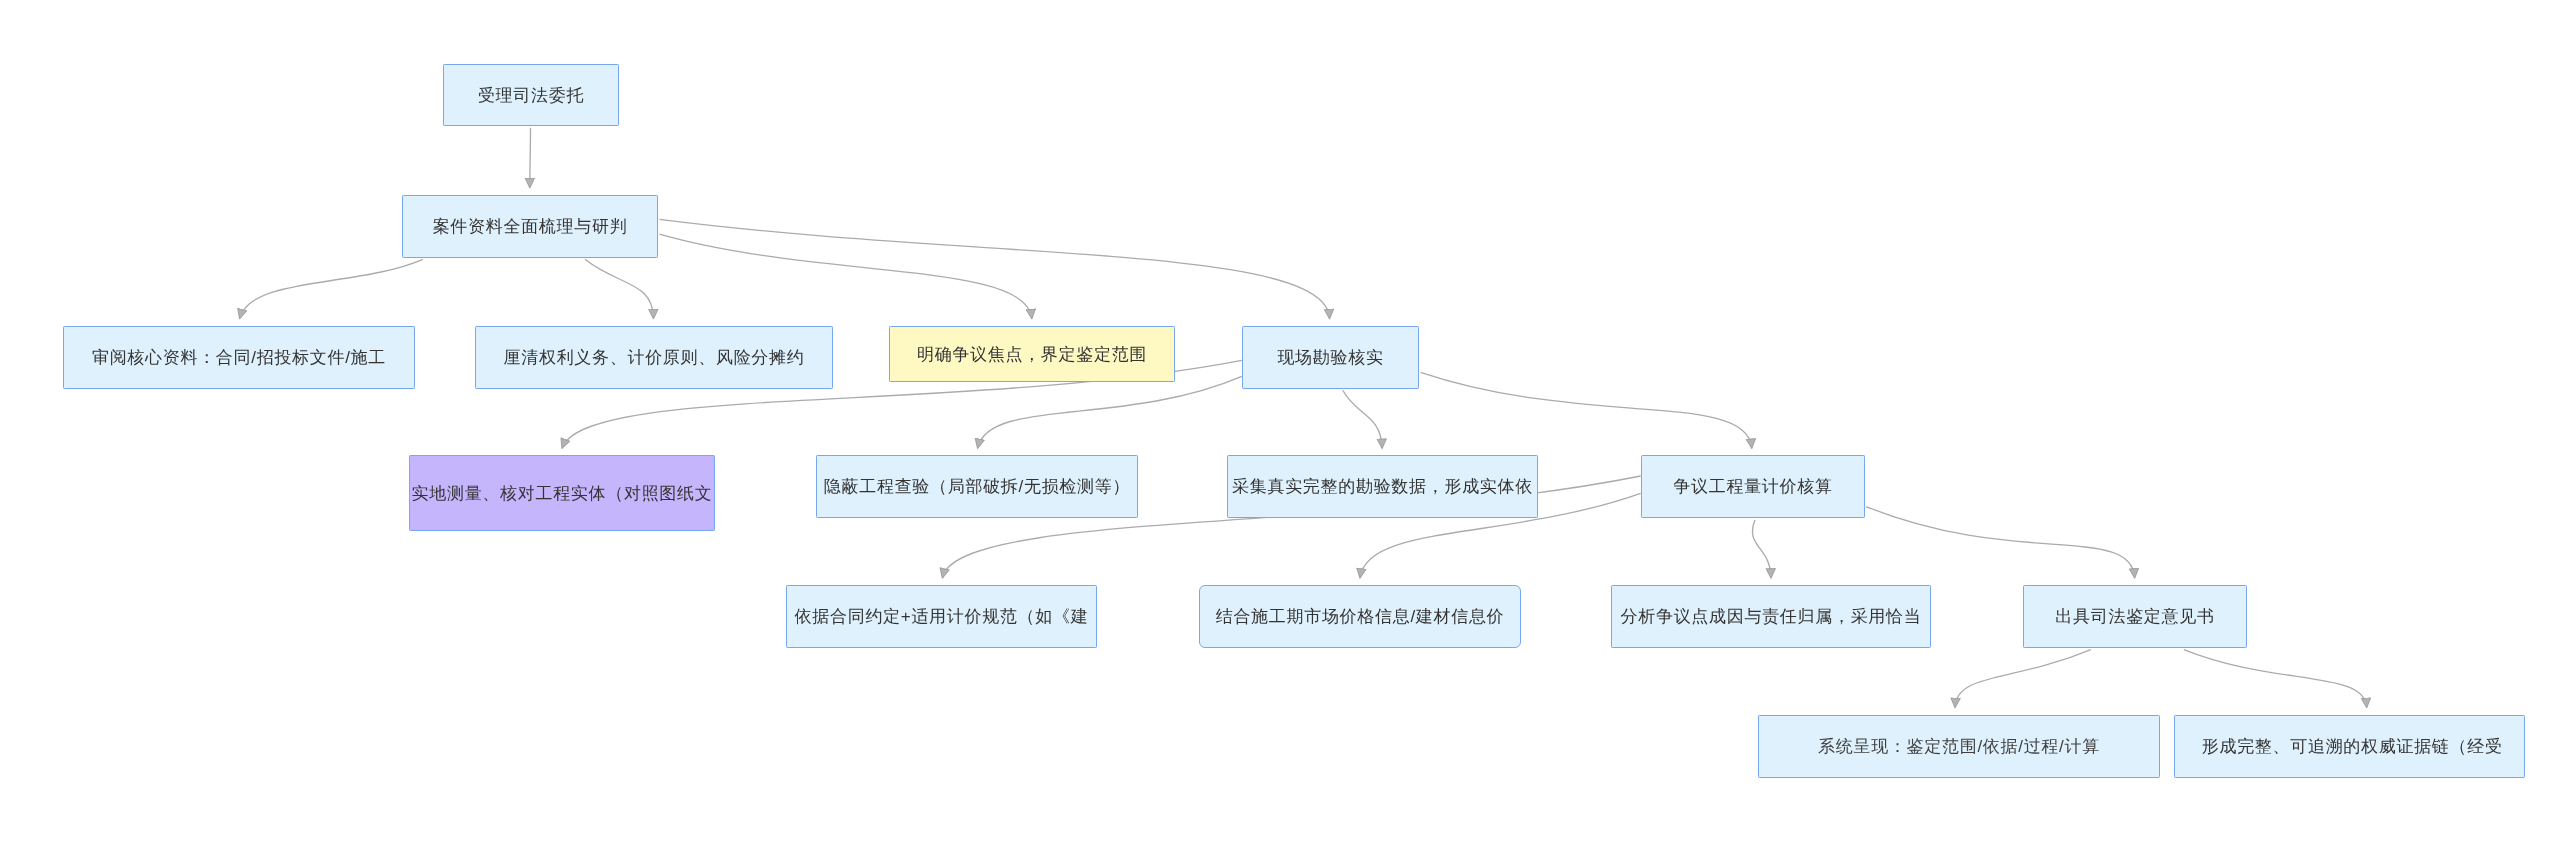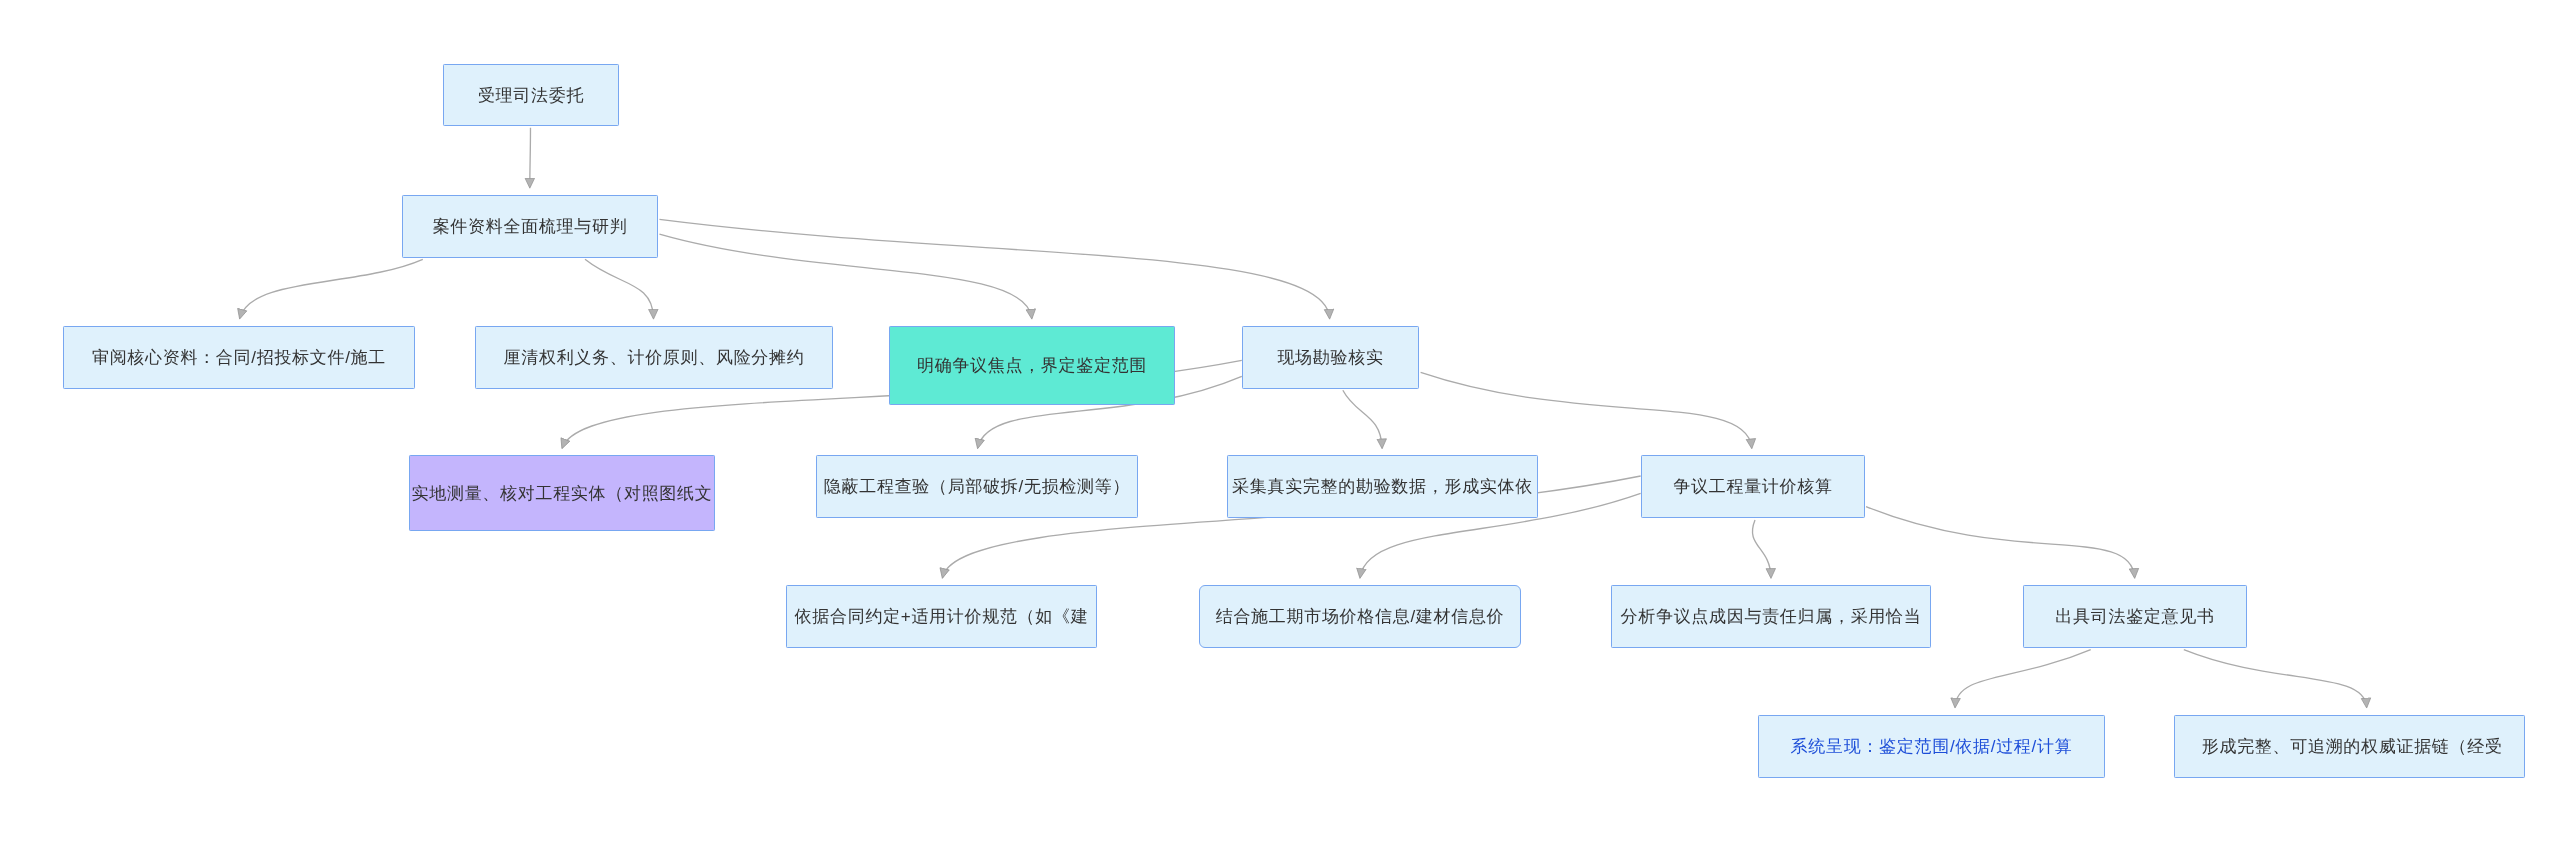--- a/index.html
+++ b/index.html
@@ -76,21 +76,21 @@
     </div>
     <div class="node" style="left: 402px; top: 195px; width: 256px; height: 63px; background: rgb(223, 241, 252); border-color: rgb(120, 167, 241); color: rgb(51, 51, 51);">
       <span>案件资料全面梳理与研判</span>
     </div>
     <div class="node" style="left: 63px; top: 326px; width: 352px; height: 63px; background: rgb(223, 241, 252); border-color: rgb(120, 167, 241); color: rgb(51, 51, 51);">
       <span>审阅核心资料：合同/招投标文件/施工</span>
     </div>
     <div class="node" style="left: 475px; top: 326px; width: 358px; height: 63px; background: rgb(223, 241, 252); border-color: rgb(120, 167, 241); color: rgb(51, 51, 51);">
       <span>厘清权利义务、计价原则、风险分摊约</span>
     </div>
-    <div class="node" style="left: 889px; top: 326px; width: 286px; height: 79px; background: #5eead4; border-color: rgb(120, 167, 241); color: rgb(51, 51, 51);">
+    <div class="node" style="left: 889px; top: 326px; width: 286px; height: 56px; background: #fef9c3; border-color: rgb(120, 167, 241); color: rgb(51, 51, 51);">
       <span>明确争议焦点，界定鉴定范围</span>
     </div>
     <div class="node" style="left: 1242px; top: 326px; width: 177px; height: 63px; background: rgb(223, 241, 252); border-color: rgb(120, 167, 241); color: rgb(51, 51, 51);">
       <span>现场勘验核实</span>
     </div>
     <div class="node" style="left: 409px; top: 455px; width: 306px; height: 76px; background: #c4b5fd; border-color: rgb(120, 167, 241); color: rgb(51, 51, 51);">
       <span>实地测量、核对工程实体（对照图纸文</span>
     </div>
     <div class="node" style="left: 816px; top: 455px; width: 322px; height: 63px; background: rgb(223, 241, 252); border-color: rgb(120, 167, 241); color: rgb(51, 51, 51);">
       <span>隐蔽工程查验（局部破拆/无损检测等）</span>
@@ -106,20 +106,20 @@
     </div>
     <div class="node" style="left: 1199px; top: 585px; width: 322px; height: 63px; background: rgb(223, 241, 252); border-color: rgb(120, 167, 241); color: rgb(51, 51, 51); border-radius: 6px;">
       <span>结合施工期市场价格信息/建材信息价</span>
     </div>
     <div class="node" style="left: 1611px; top: 585px; width: 320px; height: 63px; background: rgb(223, 241, 252); border-color: rgb(120, 167, 241); color: rgb(51, 51, 51);">
       <span>分析争议点成因与责任归属，采用恰当</span>
     </div>
     <div class="node" style="left: 2023px; top: 585px; width: 224px; height: 63px; background: rgb(223, 241, 252); border-color: rgb(120, 167, 241); color: rgb(51, 51, 51);">
       <span>出具司法鉴定意见书</span>
     </div>
-    <div class="node" style="left: 1758px; top: 715px; width: 347px; height: 63px; background: rgb(223, 241, 252); border-color: rgb(120, 167, 241); color: #1d4ed8;">
+    <div class="node" style="left: 1758px; top: 715px; width: 402px; height: 63px; background: rgb(223, 241, 252); border-color: rgb(120, 167, 241); color: #404040;">
       <span>系统呈现：鉴定范围/依据/过程/计算</span>
     </div>
     <div class="node" style="left: 2174px; top: 715px; width: 351px; height: 63px; background: rgb(223, 241, 252); border-color: rgb(120, 167, 241); color: rgb(51, 51, 51); padding-left: 12px;">
       <span>形成完整、可追溯的权威证据链（经受</span>
     </div>
   </div>
 
 
 </body></html>

